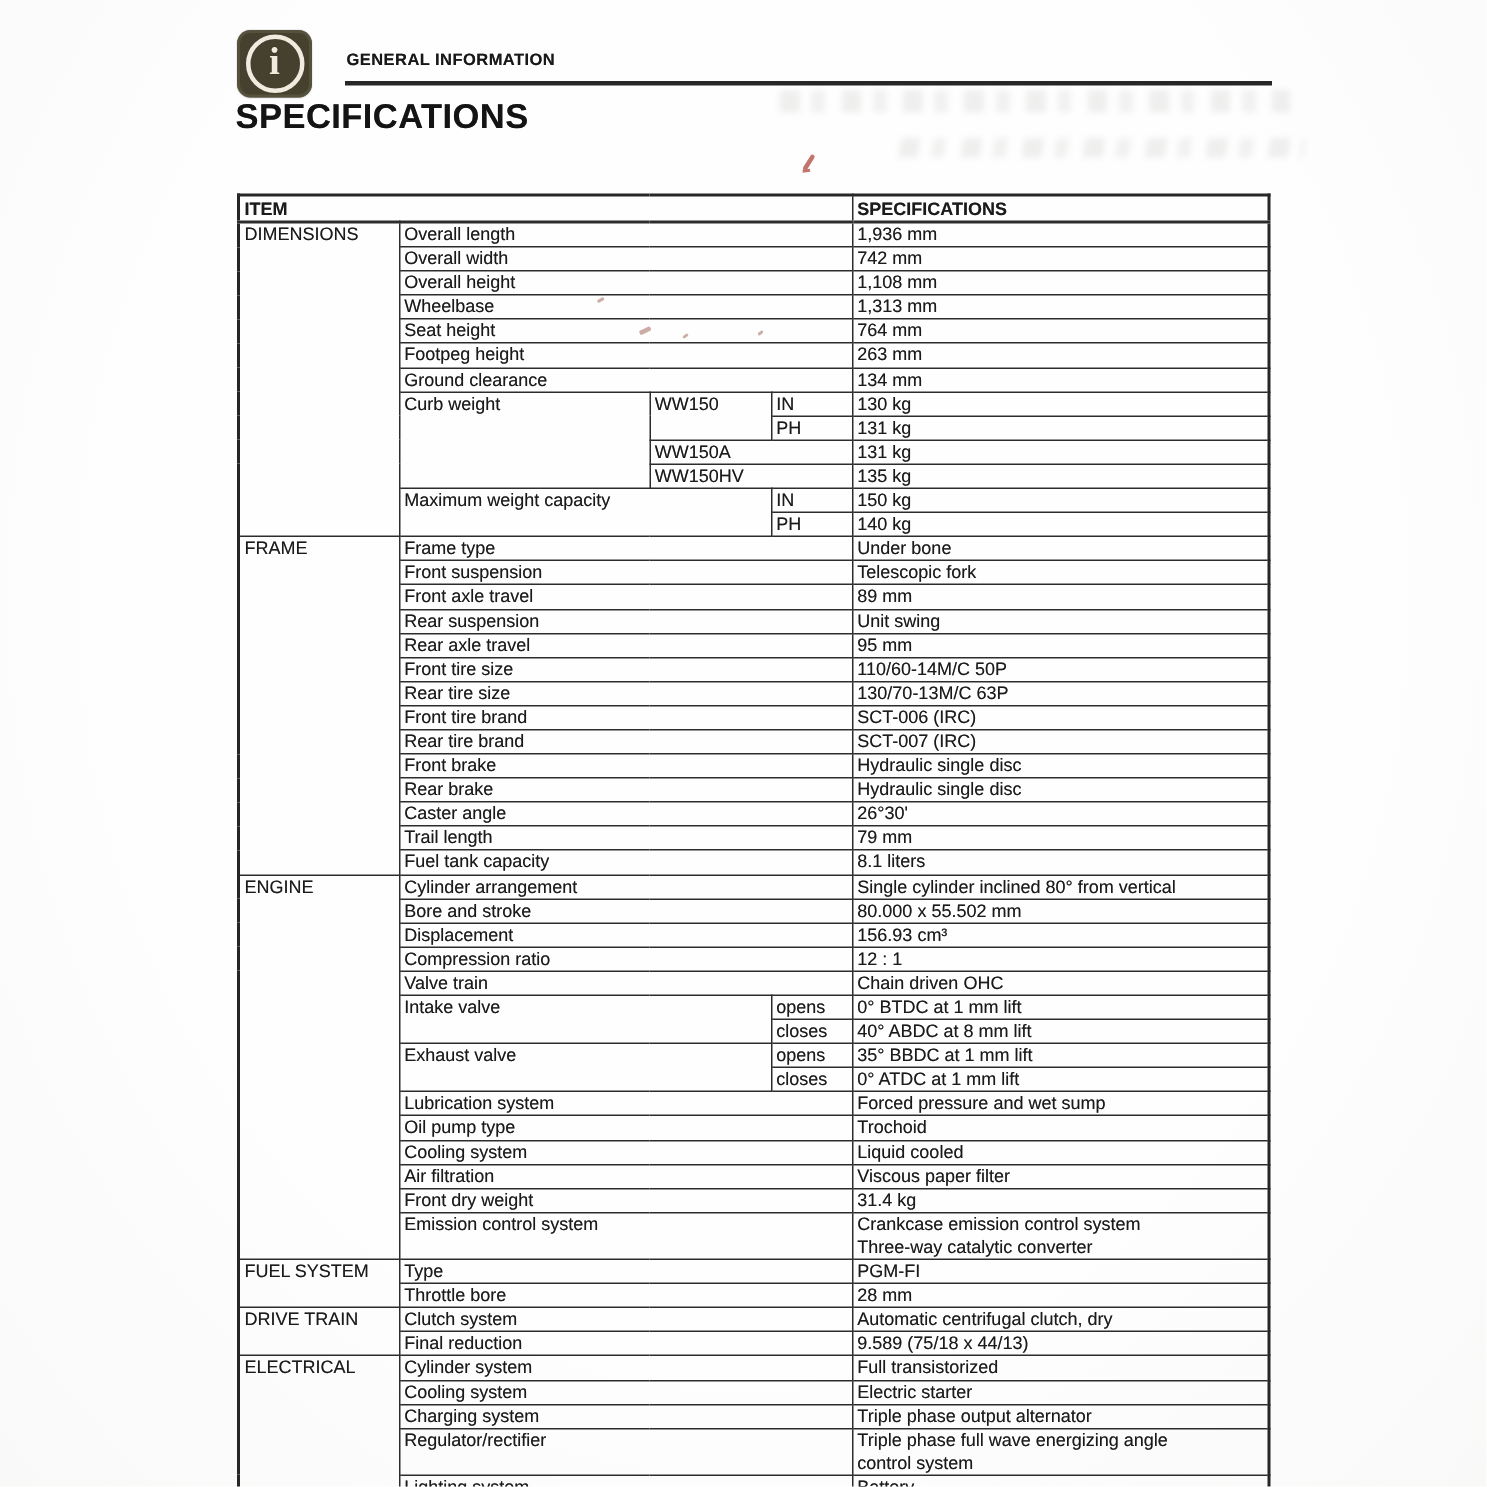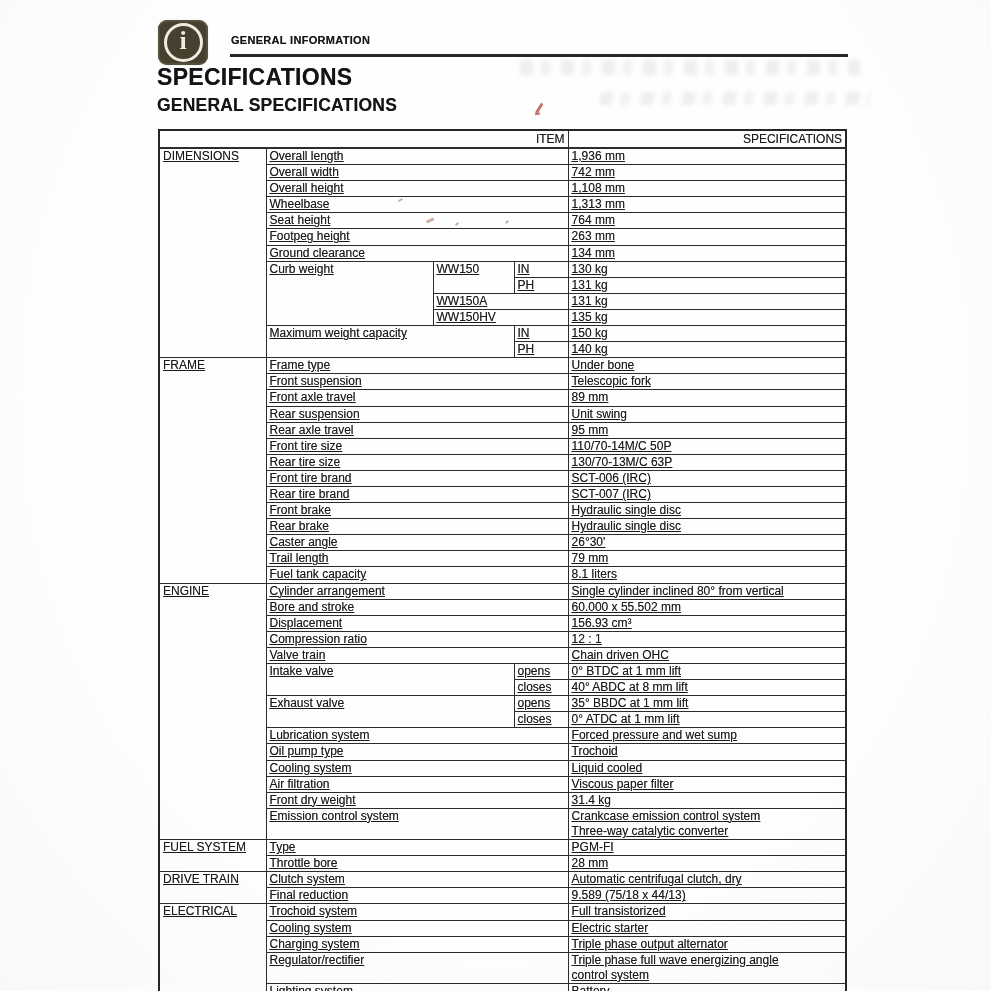--- a/index.html
+++ b/index.html
@@ -69,42 +69,41 @@
     font-size:12px;color:#1b1b1b;
   }
   table.specs th, table.specs td{
     border:1px solid #2c2c2c;
     padding:0 3px;vertical-align:top;
     line-height:15.1px;
     text-shadow:0 0 .4px rgba(0,0,0,.5);
   }
   table.specs{border:2px solid #262626;}
   table.specs th{
-    font-weight:normal;text-align:right;height:16px;line-height:16px;
+    font-weight:bold;text-align:left;height:16px;line-height:16px;
     border-bottom:2px solid #2c2c2c;
   }
-  table.specs tbody tr{height:15.7px;text-decoration:underline;}
+  table.specs tbody tr{height:15.7px;}
   table.specs td.cat{font-size:12px;}
 </style>
 </head>
 <body>
 
 <div class="page">
 
   <div class="info-icon">
     <div class="icon-circle">
       <span>i</span>
     </div>
   </div>
 
   <div class="chapter-title">GENERAL INFORMATION</div>
   <div class="header-rule"></div>
 
   <h1 class="page-title">SPECIFICATIONS</h1>
-  <h2 class="section-title">GENERAL SPECIFICATIONS</h2>
 
   <div class="smudge s1"></div>
   <div class="smudge s2"></div>
   <div class="red-mark"></div>
   <div class="speck k1"></div>
   <div class="speck k2"></div>
   <div class="speck k3"></div>
   <div class="speck k4"></div>
 
   <table class="specs">
@@ -194,21 +193,21 @@
         <tr>
           <td colspan="3">Rear suspension</td>
           <td>Unit swing</td>
         </tr>
         <tr>
           <td colspan="3">Rear axle travel</td>
           <td>95 mm</td>
         </tr>
         <tr>
           <td colspan="3">Front tire size</td>
-          <td>110/70-14M/C 50P</td>
+          <td>110/60-14M/C 50P</td>
         </tr>
         <tr>
           <td colspan="3">Rear tire size</td>
           <td>130/70-13M/C 63P</td>
         </tr>
         <tr>
           <td colspan="3">Front tire brand</td>
           <td>SCT-006 (IRC)</td>
         </tr>
         <tr>
@@ -235,21 +234,21 @@
           <td colspan="3">Fuel tank capacity</td>
           <td>8.1 liters</td>
         </tr>
         <tr>
           <td rowspan="15" class="cat">ENGINE</td>
           <td colspan="3">Cylinder arrangement</td>
           <td>Single cylinder inclined 80° from vertical</td>
         </tr>
         <tr>
           <td colspan="3">Bore and stroke</td>
-          <td>60.000 x 55.502 mm</td>
+          <td>80.000 x 55.502 mm</td>
         </tr>
         <tr>
           <td colspan="3">Displacement</td>
           <td>156.93 cm³</td>
         </tr>
         <tr>
           <td colspan="3">Compression ratio</td>
           <td>12 : 1</td>
         </tr>
         <tr>
@@ -311,21 +310,21 @@
           <td rowspan="2" class="cat">DRIVE TRAIN</td>
           <td colspan="3">Clutch system</td>
           <td>Automatic centrifugal clutch, dry</td>
         </tr>
         <tr>
           <td colspan="3">Final reduction</td>
           <td>9.589 (75/18 x 44/13)</td>
         </tr>
         <tr>
           <td rowspan="5" class="cat">ELECTRICAL</td>
-          <td colspan="3">Trochoid system</td>
+          <td colspan="3">Cylinder system</td>
           <td>Full transistorized</td>
         </tr>
         <tr>
           <td colspan="3">Cooling system</td>
           <td>Electric starter</td>
         </tr>
         <tr>
           <td colspan="3">Charging system</td>
           <td>Triple phase output alternator</td>
         </tr>

